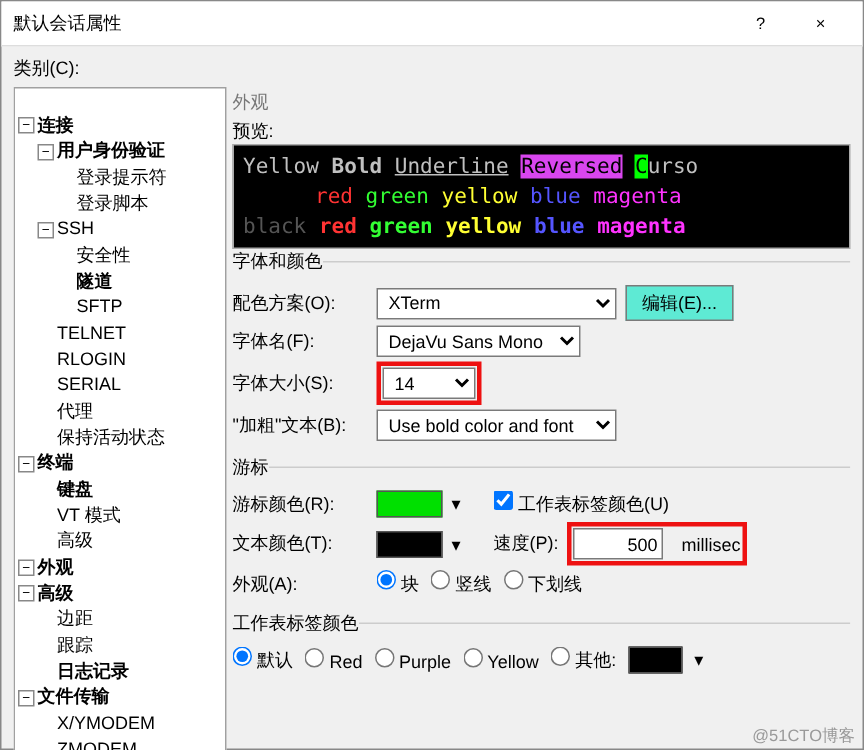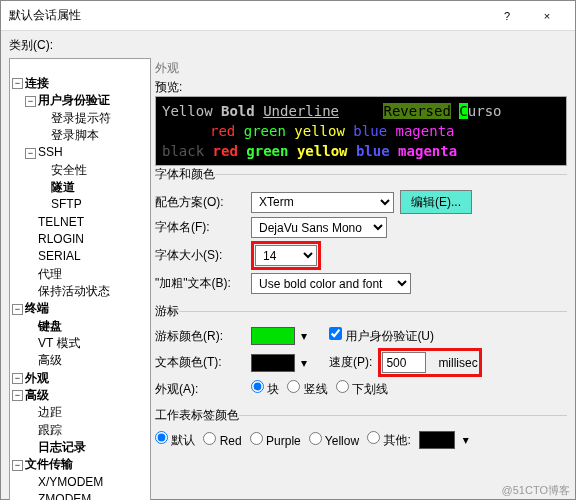--- a/index.html
+++ b/index.html
@@ -27,21 +27,21 @@
 .hlred { border: 3px solid #e11; padding: 1px; display: inline-flex; align-items: center; }
 .swatch { width: 44px; height: 18px; border: 1px solid #555; background: #00e000; display: inline-block; }
 .swatch.black { background: #000; }
 .swatch.pick { width: 36px; }
 .radiogrp { display: flex; align-items: center; gap: 8px; }
 .btnrow { display: flex; justify-content: flex-end; gap: 8px; padding: 8px 4px; }
 button.push { min-width: 72px; height: 24px; border: 1px solid #7a7a7a; background: #5eead4; font: inherit; }
 .watermark { position: absolute; right: 6px; bottom: 2px; font-size: 11px; color: #999; }
 .preview .b { font-weight: bold; }
 .preview .u { text-decoration: underline; }
-.preview .rev { background: #4d7c0f; color: #000; margin-left: 36px; }
+.preview .rev { background: #d946ef; color: #000; }
 .preview .cur { background: #0f0; color: #000; }
 </style>
 </head>
 <body>
 
 <div class="window">
   <div class="titlebar">
     <span class="title">默认会话属性</span>
     <div class="btn">?</div>
     <div class="btn close">×</div>
@@ -101,21 +101,21 @@
             <span style="color:#ff3;font-weight:bold">yellow</span>
             <span style="color:#55f;font-weight:bold">blue</span>
             <span style="color:#f3f;font-weight:bold">magenta</span>
           </div>
         </div>
 
         <fieldset>
           <legend>字体和颜色</legend>
           <div class="row">
             <label class="fl">配色方案(O):</label>
-            <select style="width:143px"><option>XTerm</option></select>
+            <select style="width:160px"><option>XTerm</option></select>
             <button class="push">编辑(E)...</button>
           </div>
           <div class="row">
             <label class="fl">字体名(F):</label>
             <select style="width:136px"><option>DejaVu Sans Mono</option></select>
           </div>
           <div class="row">
             <label class="fl">字体大小(S):</label>
             <span class="hlred">
               <select style="width:62px"><option>14</option></select>
@@ -126,29 +126,29 @@
             <select style="width:160px"><option>Use bold color and font</option></select>
           </div>
         </fieldset>
 
         <fieldset>
           <legend>游标</legend>
           <div class="row">
             <label class="fl">游标颜色(R):</label>
             <span class="swatch"></span>
               <span>▾</span>
-            <label style="margin-left:16px"><input type="checkbox" checked="" style=""> <span>用户身份验证(U)</span></label>
+            <label style="margin-left:16px"><input type="checkbox" checked="" style=""> <span>工作表标签颜色(U)</span></label>
           </div>
           <div class="row">
             <label class="fl">文本颜色(T):</label>
             <span class="swatch black"></span>
               <span>▾</span>
             <span style="margin-left:16px">速度(P):</span>
             <span class="hlred">
-              <input type="text" style="width: 44px; " value="500">
+              <input type="text" style="width: 60px; text-align: right;" value="500">
               <span style="margin-left:12px">millisec</span>
             </span>
           </div>
           <div class="row">
             <label class="fl">外观(A):</label>
             <div class="radiogrp">
               <label><input type="radio" name="sh" checked="" style=""> <span>块</span></label>
               <label><input type="radio" name="sh" style=""> <span>竖线</span></label>
               <label><input type="radio" name="sh" style=""> <span>下划线</span></label>
             </div>

